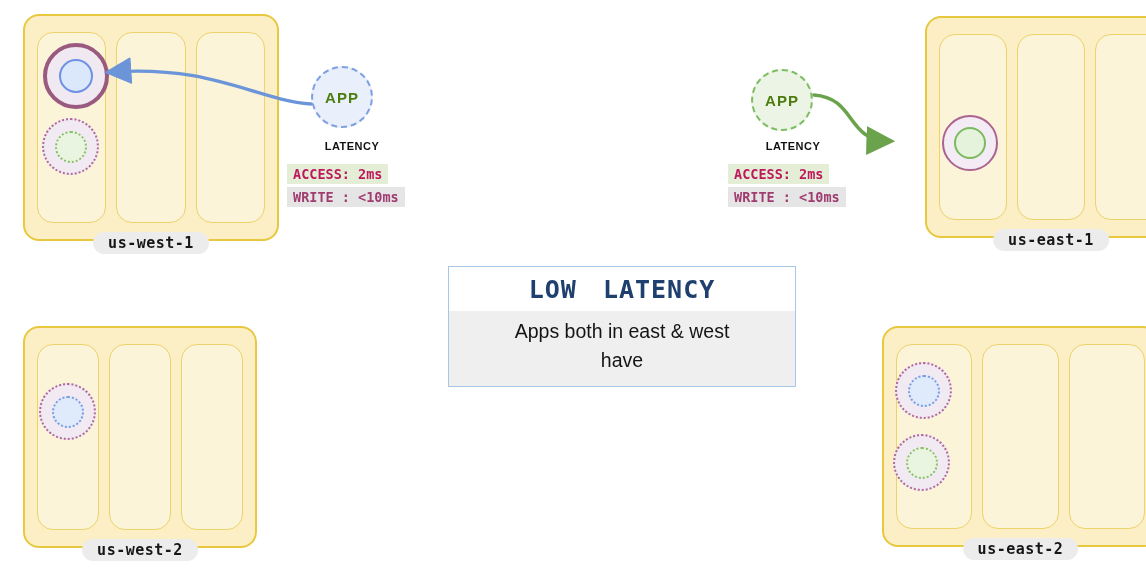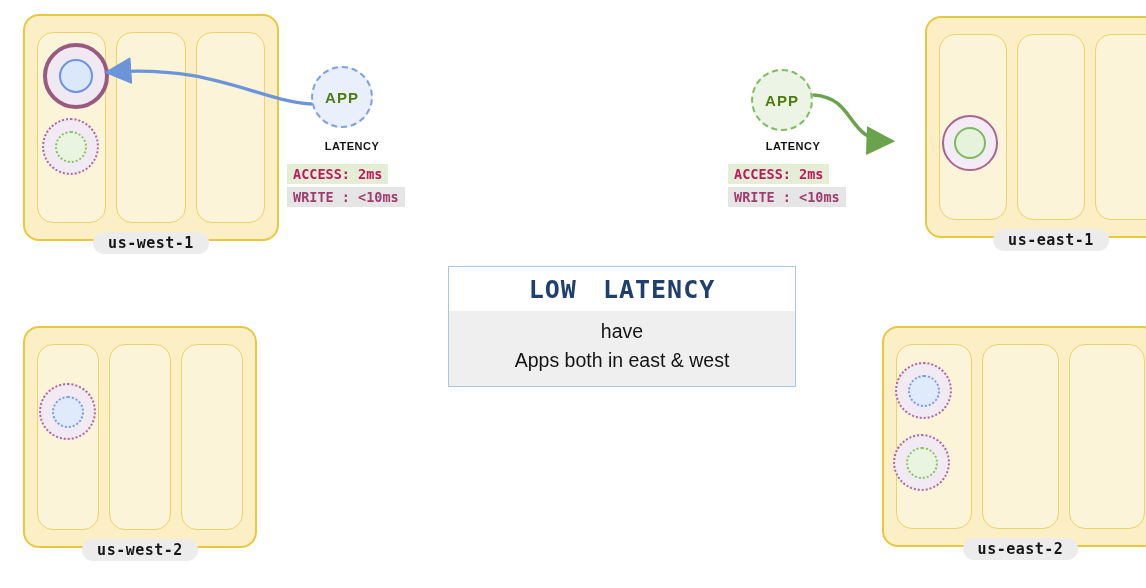--- a/index.html
+++ b/index.html
@@ -155,18 +155,18 @@
       </marker>
     </defs>
     <path d="M 6 10 C 48 13, 38 55, 80 56" fill="none" stroke="#6ba24c" stroke-width="3.6" stroke-linecap="round" marker-end="url(#ah-green)"></path>
   </svg>
 
   <div class="callout">
     <div class="callout-header">
       <span class="callout-title">LOW LATENCY</span>
     </div>
     <div class="callout-body">
+      <div>Apps both in east &amp; west</div>
       <div>have</div>
-      <div>Apps both in east &amp; west</div>
     </div>
   </div>
 
 </div>
 
 </body></html>

